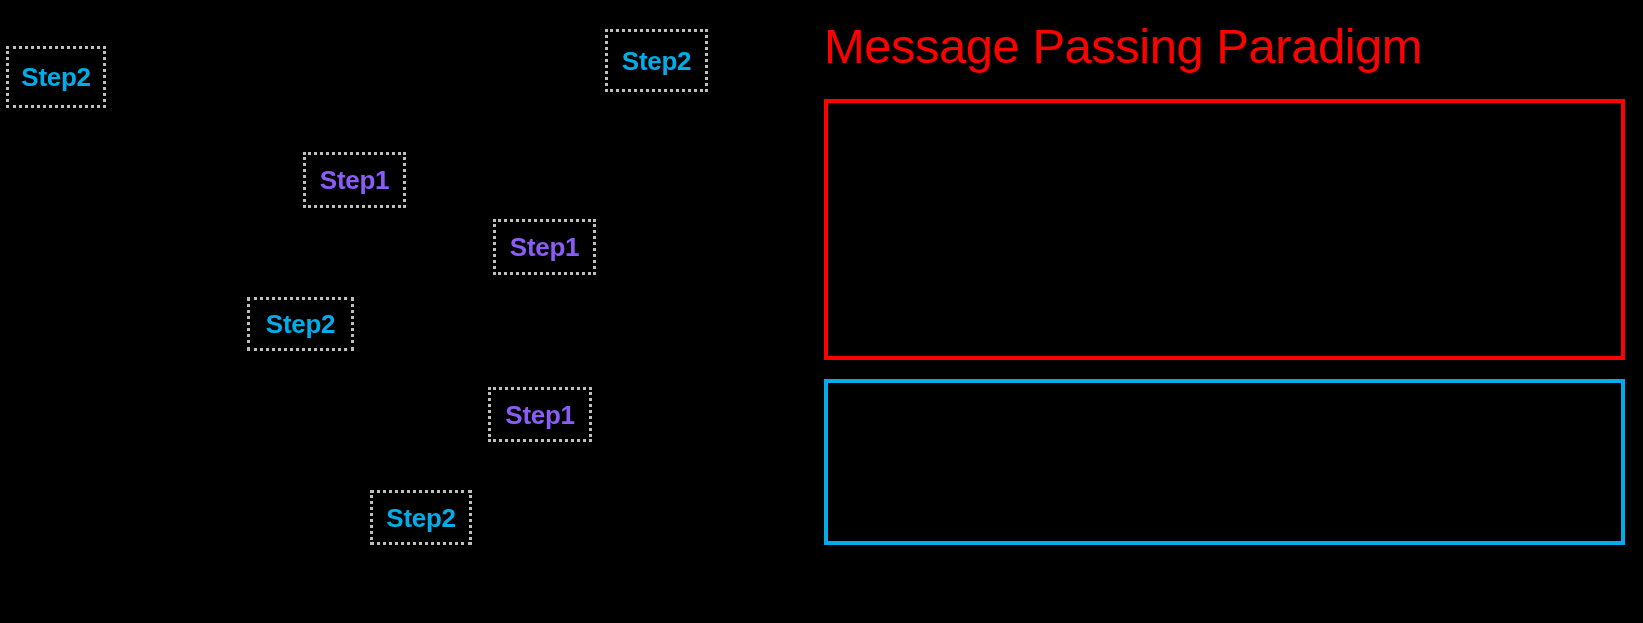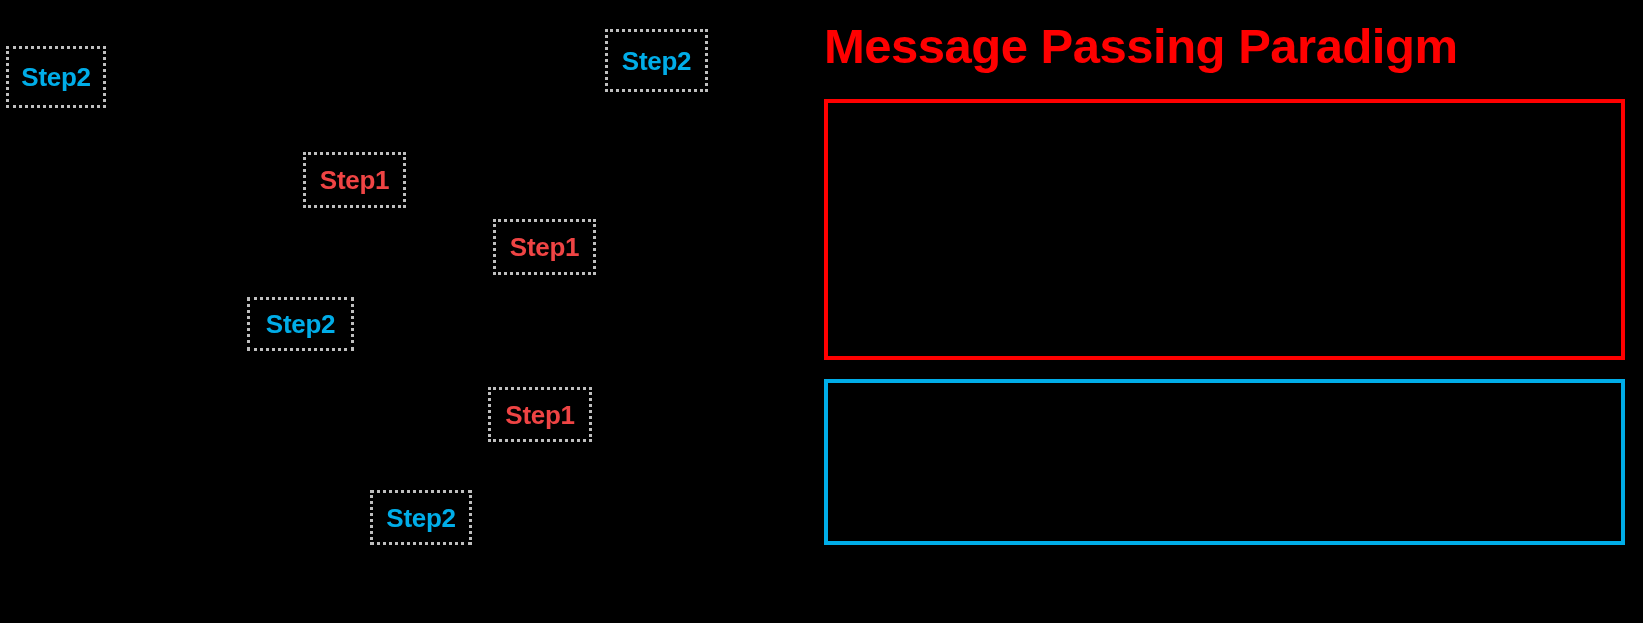--- a/index.html
+++ b/index.html
@@ -25,32 +25,32 @@
     align-items: center;
     justify-content: center;
     font-family: "Liberation Sans", sans-serif;
     font-weight: bold;
     font-size: 26px;
     letter-spacing: -0.3px;
     line-height: 1;
     background: transparent;
     user-select: none;
   }
-  .step-chip.step1 { color: #ef4444; }
+  .step-chip.step1 { color: #8b5cf6; }
   .step-chip.step2 { color: #00ade8; }
 
   
   #slide-title {
     position: absolute;
     left: 824px;
     top: 18px;
     width: 800px;
     color: #ff0000;
     font-family: "Liberation Sans", sans-serif;
-    font-weight: bold;
+    font-weight: normal;
     font-size: 49px;
     line-height: 1.15;
     letter-spacing: -0.5px;
     white-space: nowrap;
   }
 
   
   .panel {
     position: absolute;
     box-sizing: border-box;

